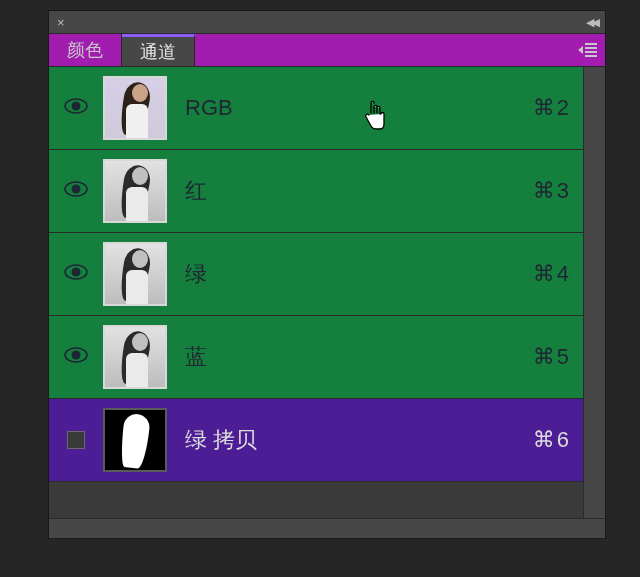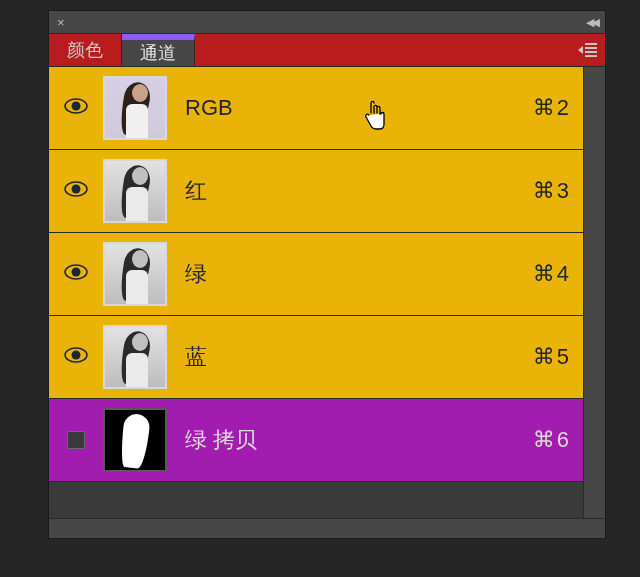--- a/index.html
+++ b/index.html
@@ -32,40 +32,40 @@
   cursor: pointer;
 }
 .collapse-icon {
   color: #bdbdbd;
   font-size: 11px;
   letter-spacing: -3px;
   cursor: pointer;
 }
 .tabbar {
   height: 34px;
-  background: #b91c1c;
+  background: #a21caf;
   border-top: 1px solid #282828;
   border-bottom: 1px solid #282828;
   display: flex;
   align-items: stretch;
   position: relative;
 }
 .tab {
   padding: 0 18px;
   display: flex;
   align-items: center;
   color: #c8c8c8;
   font-size: 18px;
   cursor: pointer;
   border-right: 1px solid #282828;
 }
 .tab.active {
   background: #474747;
   color: #e6e6e6;
-  border-top: 6px solid #8b5cf6;
+  border-top: 3px solid #8b5cf6;
 }
 .panel-menu {
   position: absolute;
   right: 8px;
   top: 50%;
   transform: translateY(-50%);
   color: #c8c8c8;
   cursor: pointer;
   display: flex;
   align-items: center;
@@ -93,24 +93,24 @@
 }
 .row {
   height: 83px;
   display: flex;
   align-items: center;
   border-bottom: 1px solid #2a2a2a;
   position: relative;
   cursor: pointer;
 }
 .row.selected {
-  background: #eab308;
+  background: #15803d;
 }
 .row.normal {
-  background: #a21caf;
+  background: #4c1d95;
 }
 .vis {
   width: 54px;
   display: flex;
   align-items: center;
   justify-content: center;
 }
 .eye svg { width: 24px; height: 16px; }
 .checkbox-empty {
   width: 18px;

